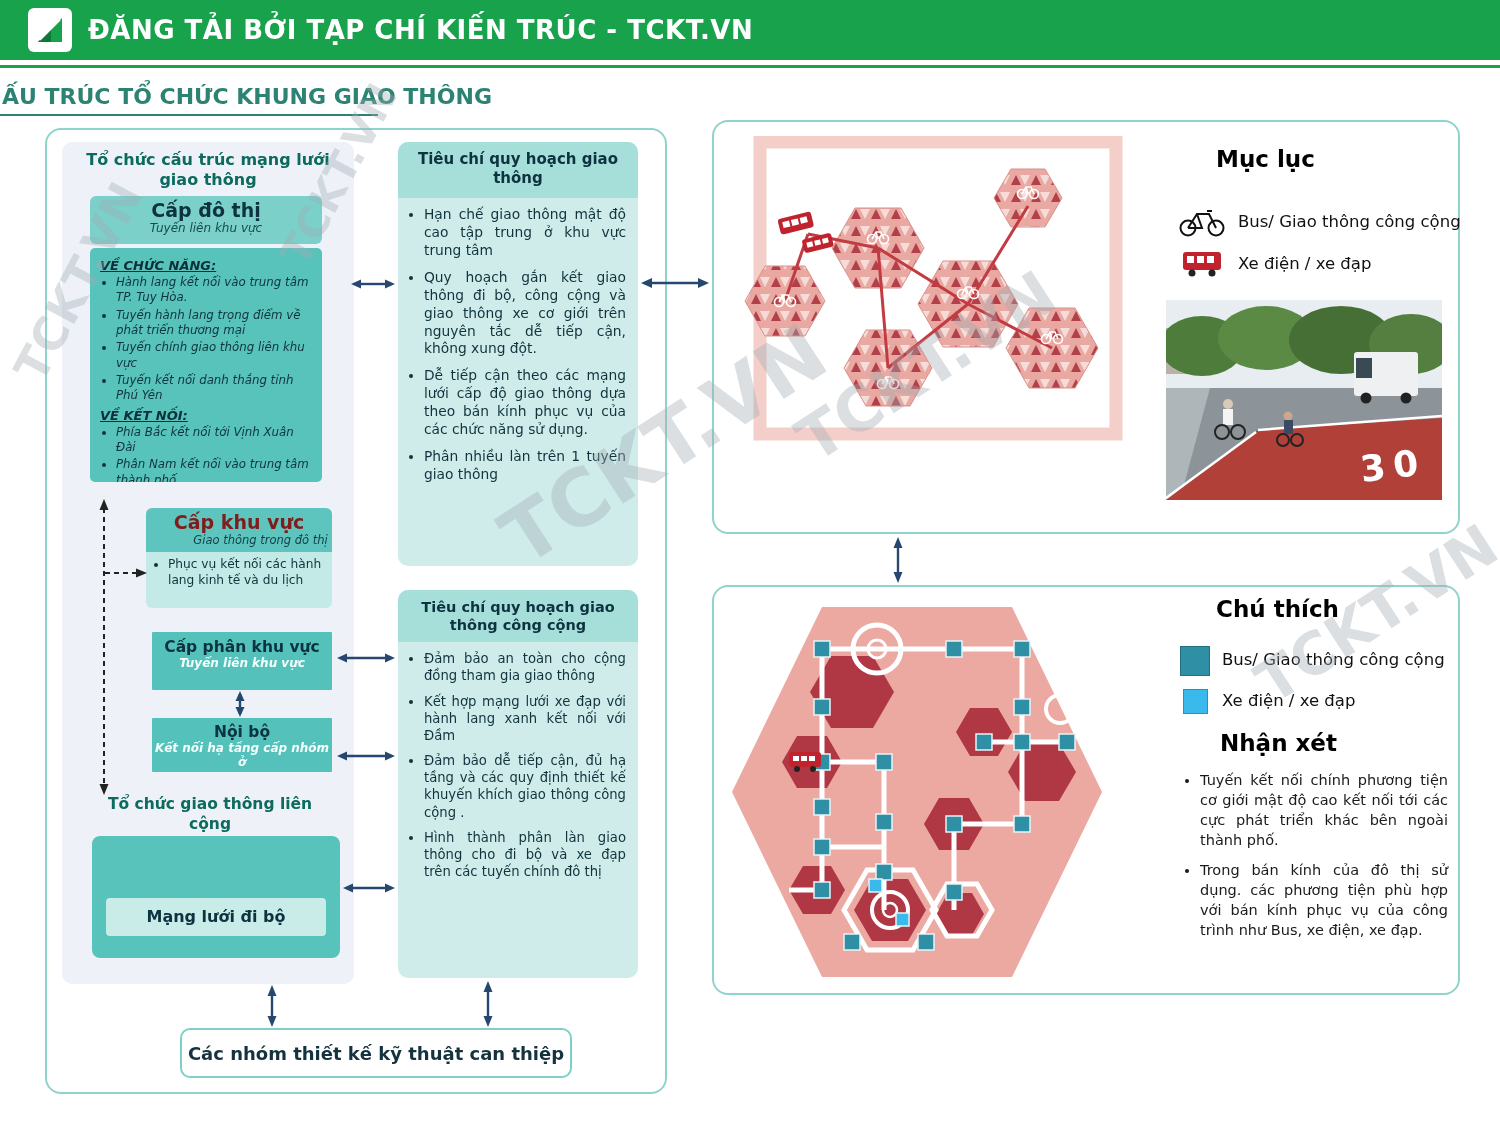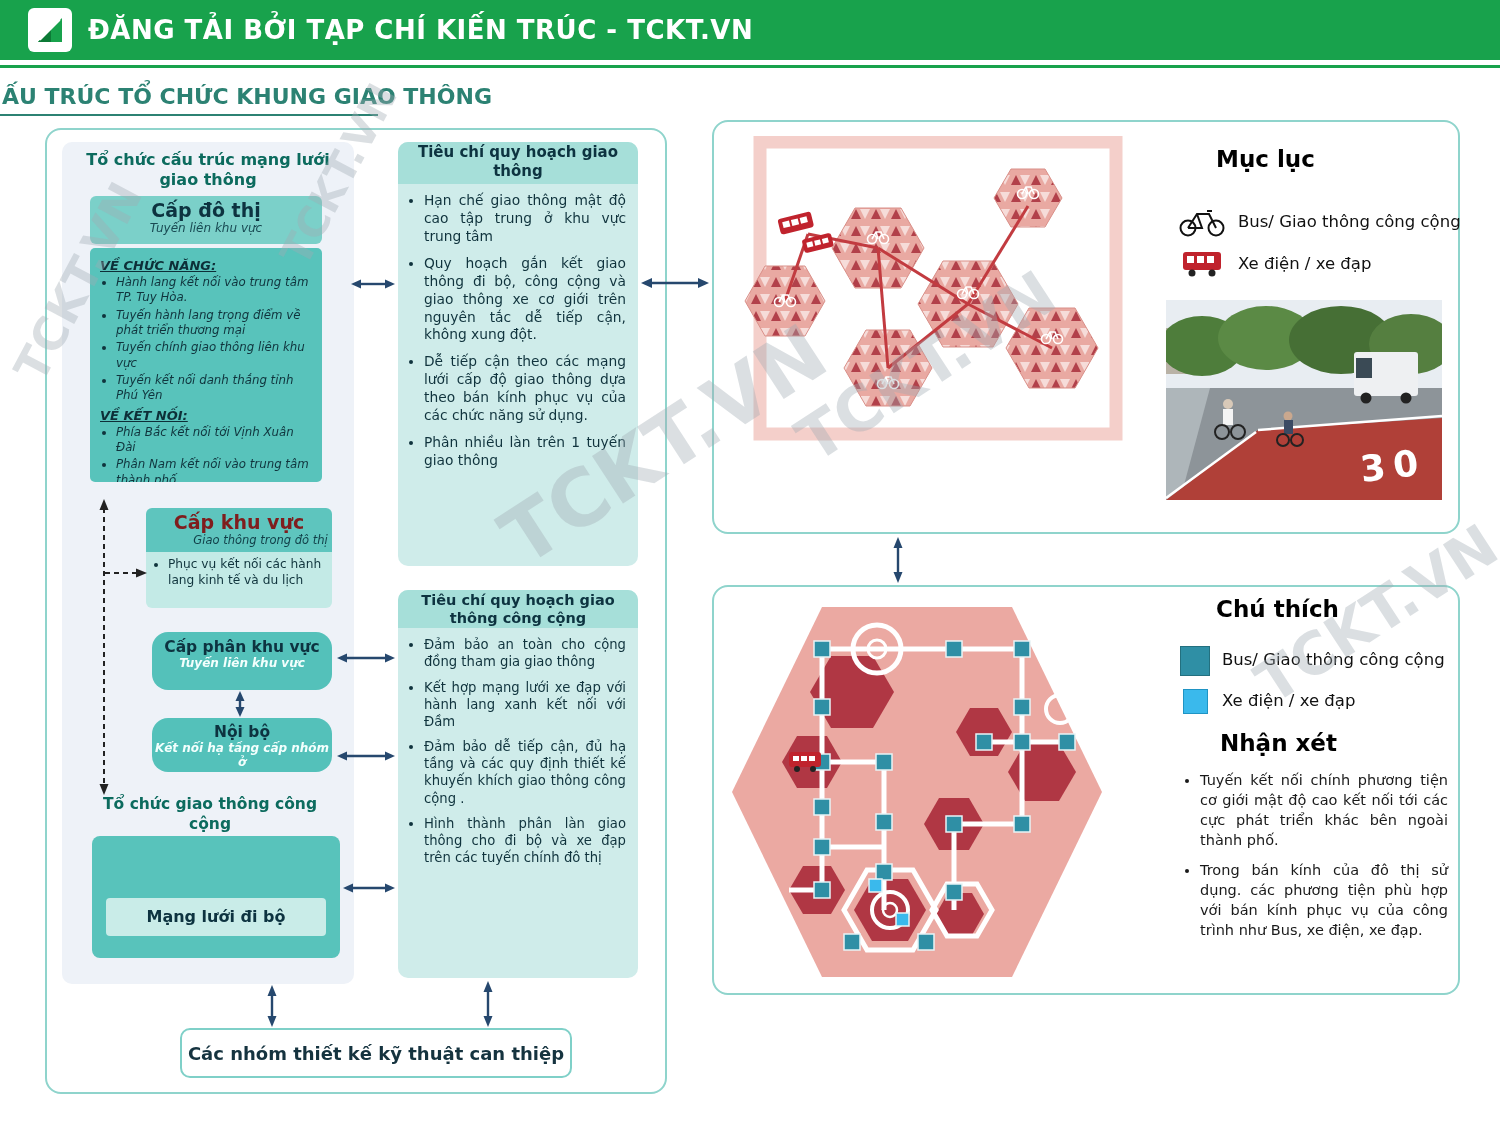--- a/index.html
+++ b/index.html
@@ -40,37 +40,37 @@
   .ub-list{margin:0 0 4px 0;padding-left:16px;}
   .ub-list li{font-size:11.8px;font-style:italic;color:#10343d;line-height:1.3;margin-bottom:2px;text-align:left;}
 
   .area-head{position:absolute;left:146px;top:508px;width:186px;height:44px;background:#5ec5be;border-radius:6px 6px 0 0;text-align:center;box-sizing:border-box;padding-top:3px;}
   .area-head .t{font-size:19px;font-weight:bold;color:#7f1d1d;}
   .area-head .s{font-size:11.5px;font-style:italic;color:#113f48;padding-left:43px;}
   .area-body{position:absolute;left:146px;top:552px;width:186px;height:56px;background:#c3eae6;border-radius:0 0 6px 6px;box-sizing:border-box;padding:5px 6px 0 2px;}
   .area-body ul{margin:0;padding-left:20px;}
   .area-body li{font-size:12.2px;color:#10343d;line-height:1.3;text-align:left;}
 
-  .mini-box{position:absolute;left:152px;width:180px;background:#54c1ba;border-radius:16px;text-align:center;box-sizing:border-box;}
+  .mini-box{position:absolute;left:152px;width:180px;background:#54c1ba;border-radius:1px;text-align:center;box-sizing:border-box;}
   .subarea{top:632px;height:58px;padding-top:6px;}
   .internal{top:718px;height:54px;padding-top:5px;}
   .mini-box .t{font-size:15.5px;font-weight:bold;color:#0d3340;}
   .mini-box .s{font-size:12px;font-style:italic;font-weight:bold;color:#f3fffd;}
 
   .pt-title{position:absolute;left:100px;top:794px;width:220px;text-align:center;font-weight:bold;font-size:15.5px;color:#0c6b5e;line-height:1.3;}
 
   .networks-outer{position:absolute;left:92px;top:836px;width:248px;height:122px;background:#58c3bb;border-radius:8px;}
   .net-item{position:absolute;left:106px;width:220px;height:38px;background:#c9ece8;border-radius:4px;text-align:center;font-weight:bold;font-size:16px;color:#0d3340;line-height:38px;}
   .net-item.n1{top:848px;} .net-item.n2{top:898px;}
 
   
   .crit{position:absolute;left:398px;width:240px;background:#cfecea;border-radius:10px;box-sizing:border-box;overflow:hidden;}
   .crit1{top:142px;height:424px;}
   .crit2{top:590px;height:388px;}
-  .crit-head{background:#a6dfd9;text-align:center;font-weight:bold;color:#0d3340;padding:1px 10px;line-height:1.25;}
+  .crit-head{background:#a6dfd9;text-align:center;font-weight:bold;color:#0d3340;padding:8px 10px;line-height:1.25;}
   .crit1 .crit-head{font-size:15px;min-height:40px;}
   .crit2 .crit-head{font-size:14.5px;min-height:36px;}
   .crit ul{margin:8px 0 0 0;padding:0 12px 0 26px;}
   .crit li{color:#10333d;line-height:1.3;margin-bottom:9px;text-align:justify;}
   .crit1 li{font-size:13.8px;}
   .crit2 li{font-size:13.2px;margin-bottom:8px;}
 
   .bottom-box{position:absolute;left:180px;top:1028px;width:392px;height:50px;background:#fff;border:2px solid #7fd0c8;border-radius:10px;
               text-align:center;font-weight:bold;font-size:18px;color:#15333f;line-height:48px;box-sizing:border-box;}
 
@@ -163,21 +163,21 @@
   <div class="mini-box subarea">
     <div class="t">Cấp phân khu vực</div>
     <div class="s">Tuyến liên khu vực</div>
   </div>
 
   <div class="mini-box internal">
     <div class="t">Nội bộ</div>
     <div class="s">Kết nối hạ tầng cấp nhóm ở</div>
   </div>
 
-  <div class="pt-title">Tổ chức giao thông công cộng</div>
+  <div class="pt-title">Tổ chức giao thông liên cộng</div>
 
   <div class="networks-outer"></div>
   <div class="net-item n2">Mạng lưới đi bộ</div>
 
   <div class="crit crit1">
     <div class="crit-head">Tiêu chí quy hoạch giao thông</div>
     <ul>
       <li>Hạn chế giao thông mật độ cao tập trung ở khu vực trung tâm</li>
       <li>Quy hoạch gắn kết giao thông đi bộ, công cộng và giao thông xe cơ giới trên nguyên tắc dễ tiếp cận, không xung đột.</li>
       <li>Dễ tiếp cận theo các mạng lưới cấp độ giao thông dựa theo bán kính phục vụ của các chức năng sử dụng.</li>

